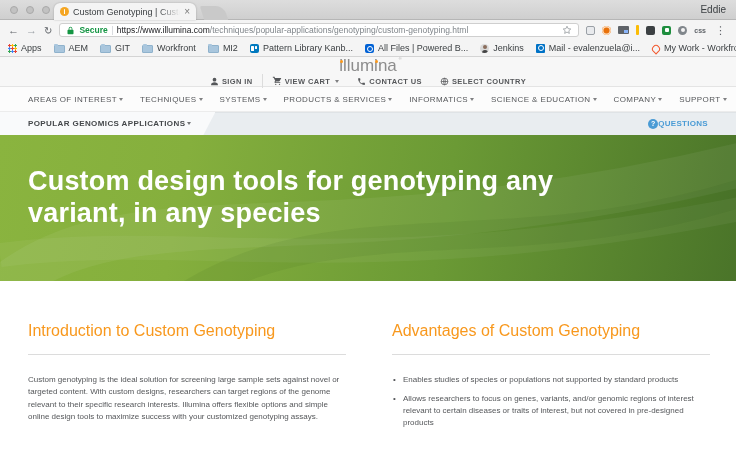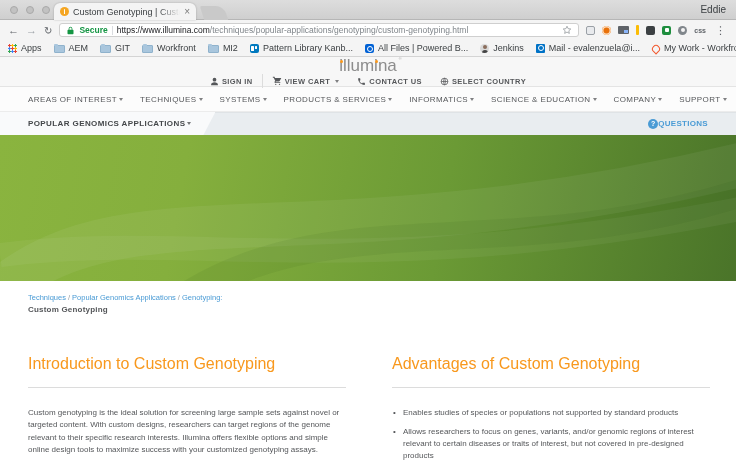--- a/index.html
+++ b/index.html
@@ -304,28 +304,23 @@
         <span>QUESTIONS</span>
       </span>
   </div>
 
   <div class="hero">
     <svg class="hero-waves" width="736" height="146" viewBox="0 0 736 146" preserveAspectRatio="none">
       <path d="M0,155 C130,45 320,135 760,25" stroke="rgba(255,255,255,0.06)" stroke-width="44" fill="none"></path>
       <path d="M0,120 C190,95 370,150 760,70" stroke="rgba(255,255,255,0.05)" stroke-width="24" fill="none"></path>
       <path d="M180,165 C340,60 520,140 780,45" stroke="rgba(35,65,15,0.07)" stroke-width="28" fill="none"></path>
     </svg>
-  </div>
-
-  <div class="breadcrumb">
-    <div class="crumbs">
-      <span>Techniques</span><span class="sep">/</span><span>Popular Genomics Applications</span><span class="sep">/</span><span>Genotyping:</span>
-    </div>
-    <div class="crumb-current">Custom Genotyping</div>
-  </div>
+    <h1 class="hero-title">Custom design tools for genotyping any variant, in any species</h1>
+  </div>
+
 
   <div class="content">
     <div class="col">
       <h2 class="col-heading">Introduction to Custom Genotyping</h2>
       <div class="rule"></div>
       <p class="para">Custom genotyping is the ideal solution for screening large sample sets against novel or targeted content. With custom designs, researchers can target regions of the genome relevant to their specific research interests. Illumina offers flexible options and simple online design tools to maximize success with your customized genotyping assays.</p>
     </div>
     <div class="col">
       <h2 class="col-heading">Advantages of Custom Genotyping</h2>
       <div class="rule"></div>

